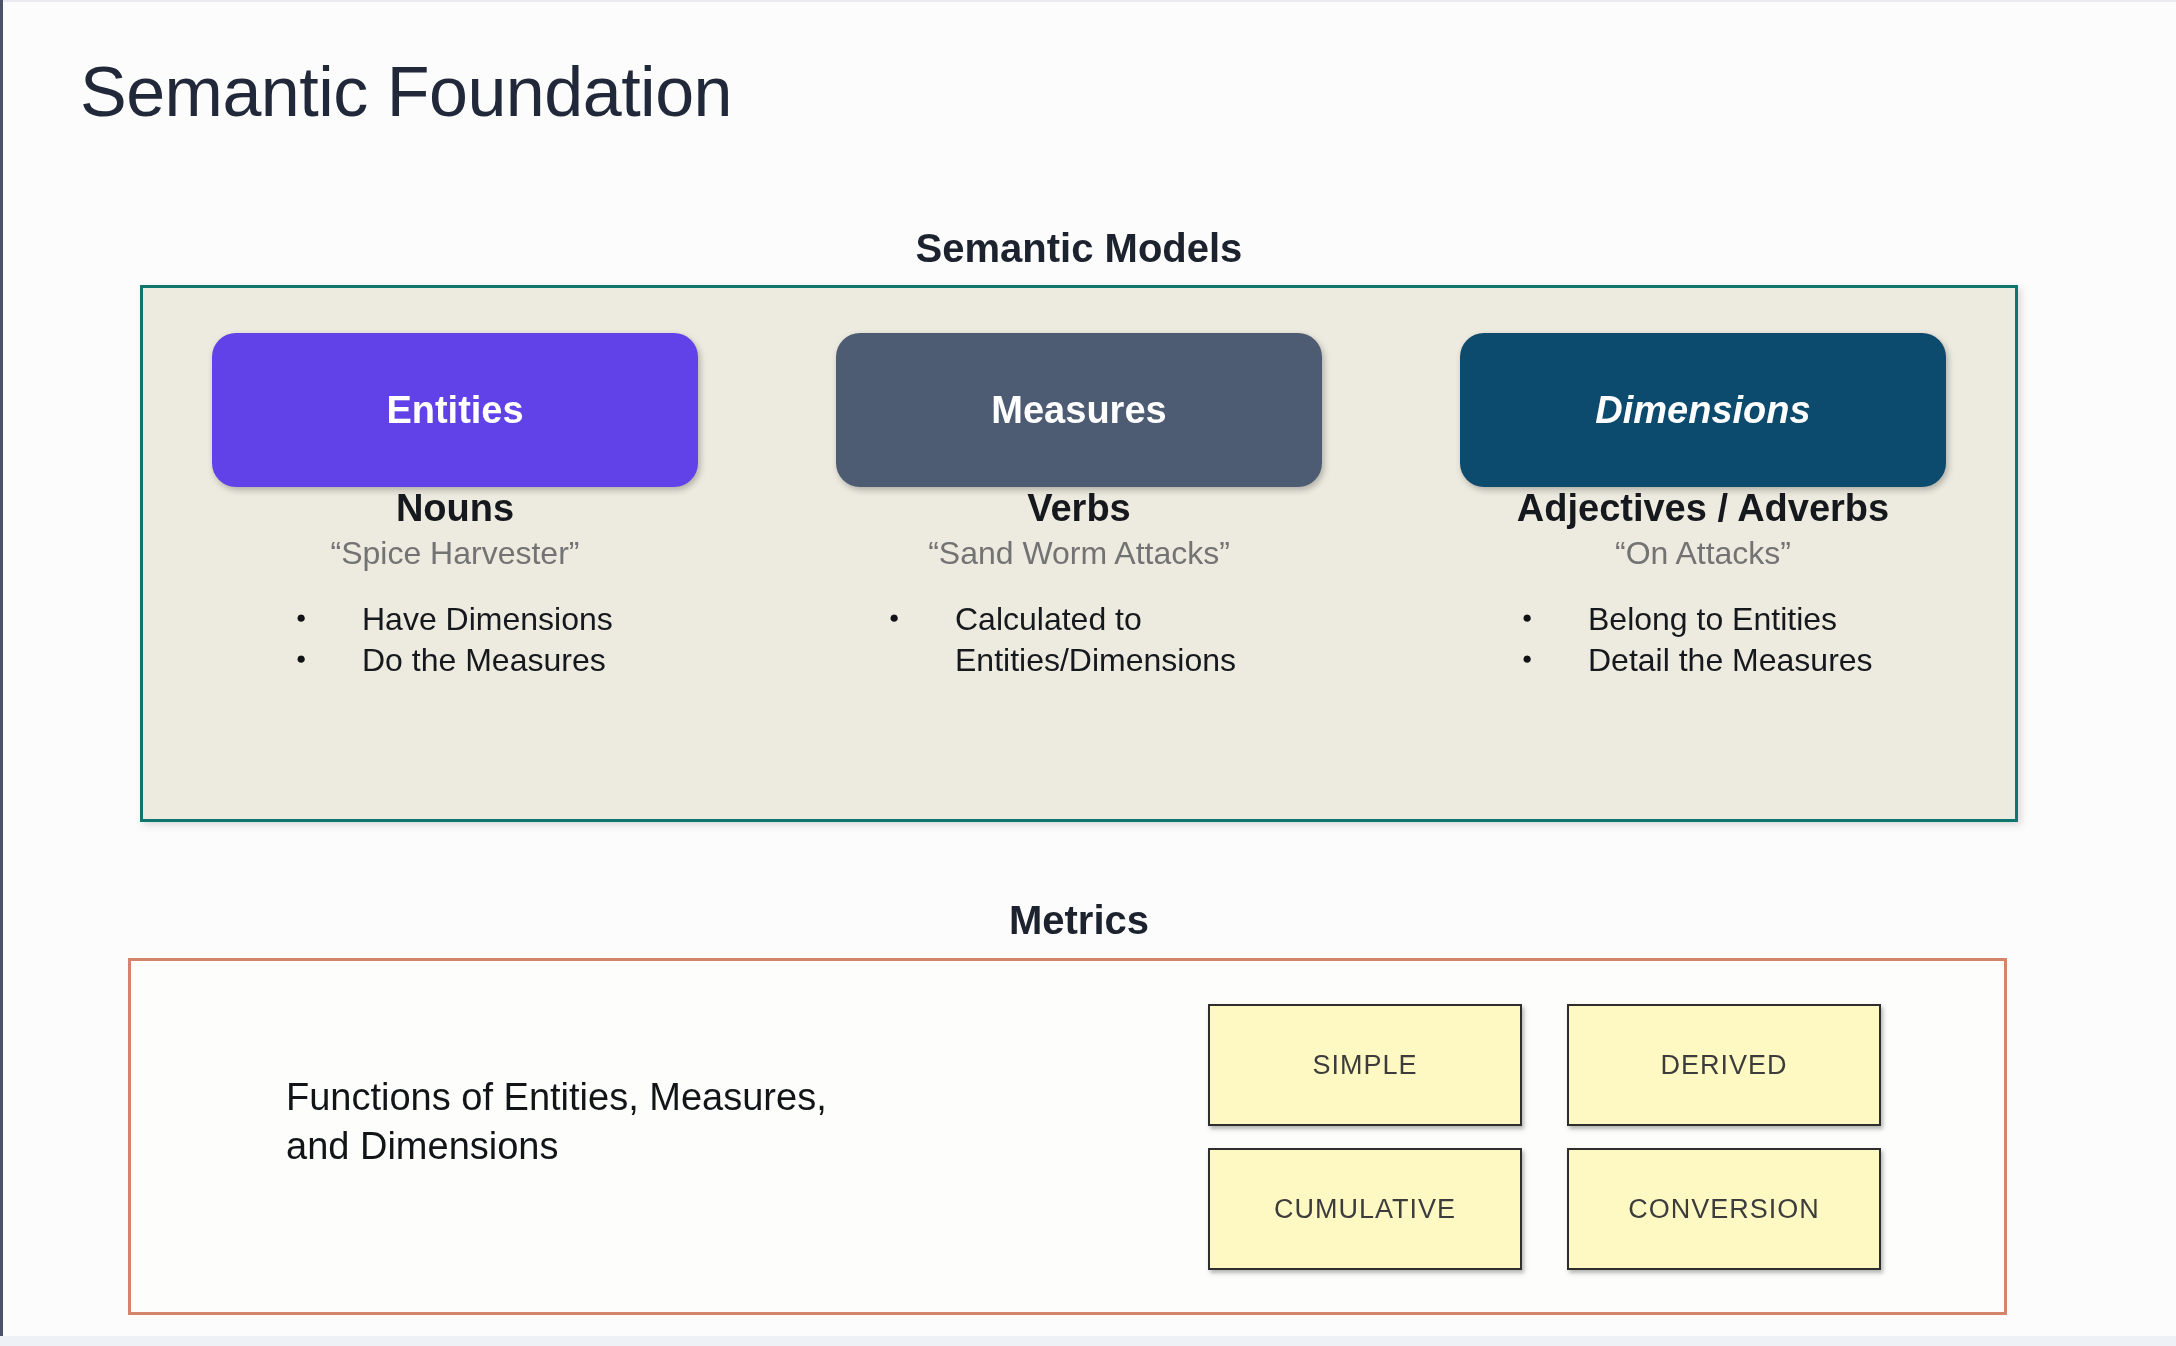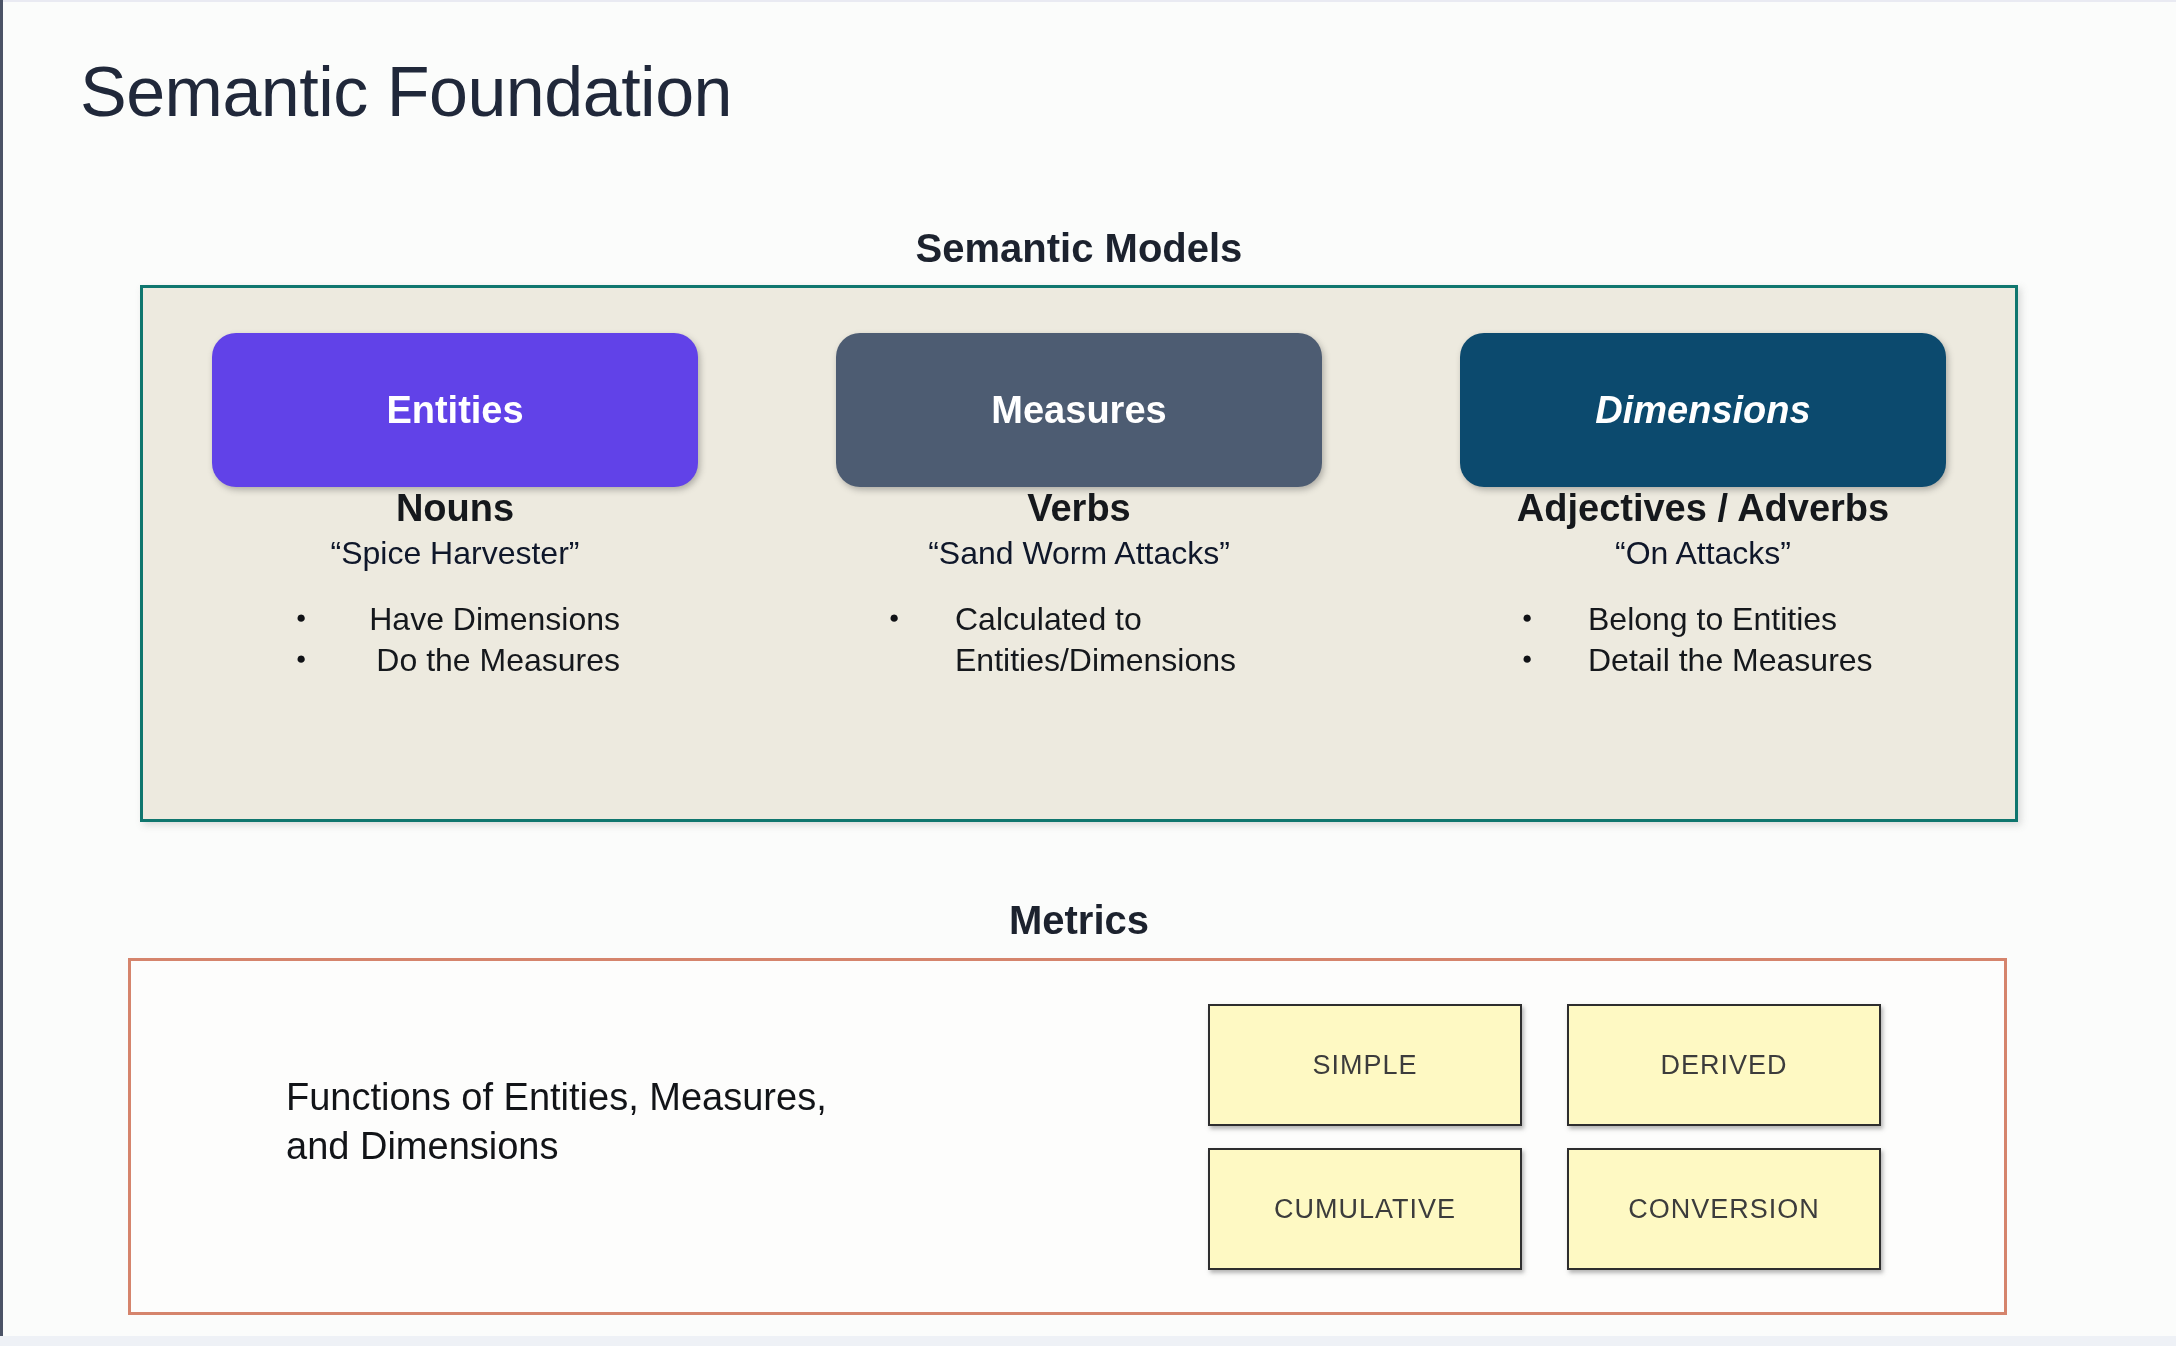--- a/index.html
+++ b/index.html
@@ -41,27 +41,27 @@
     display:flex;align-items:center;justify-content:center;
     color:#ffffff;font-weight:700;font-size:38px;
     box-shadow:2px 3px 6px rgba(60,60,60,0.35);
   }
   .role-heading{
     text-align:center;
     font-weight:700;font-size:38px;line-height:1.15;color:#15181c;
   }
   .example-quote{
     margin-top:4px;text-align:center;
-    font-size:32px;line-height:1.15;color:#0f172a;
+    font-size:32px;line-height:1.15;color:#737373;
   }
   .bullet-list{
     list-style:none;margin:28px auto 0 auto;padding:0;
     font-size:32px;line-height:41px;color:#15181c;
   }
-  .col-0 .bullet-list{width:330px;text-align:right;}
+  .col-0 .bullet-list{width:330px;}
   .col-1 .bullet-list{width:392px;}
   .col-2 .bullet-list{width:374px;}
   .bullet-list li{position:relative;padding-left:72px;}
   .bullet-list li::before{
     content:"●";position:absolute;left:6px;top:10px;
     font-size:17px;line-height:1;color:#101216;
   }
 
   .metrics-panel{
     position:absolute;left:128px;top:958px;width:1879px;height:357px;

